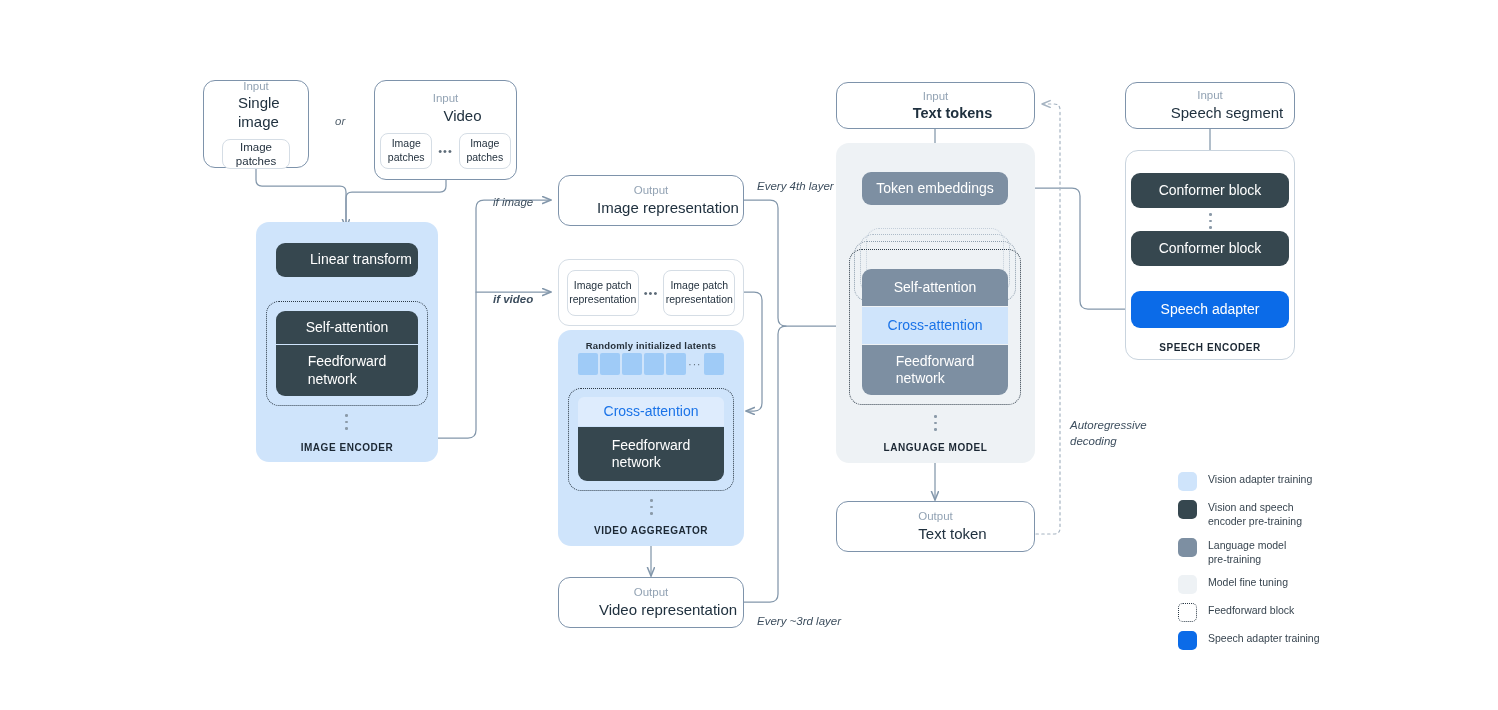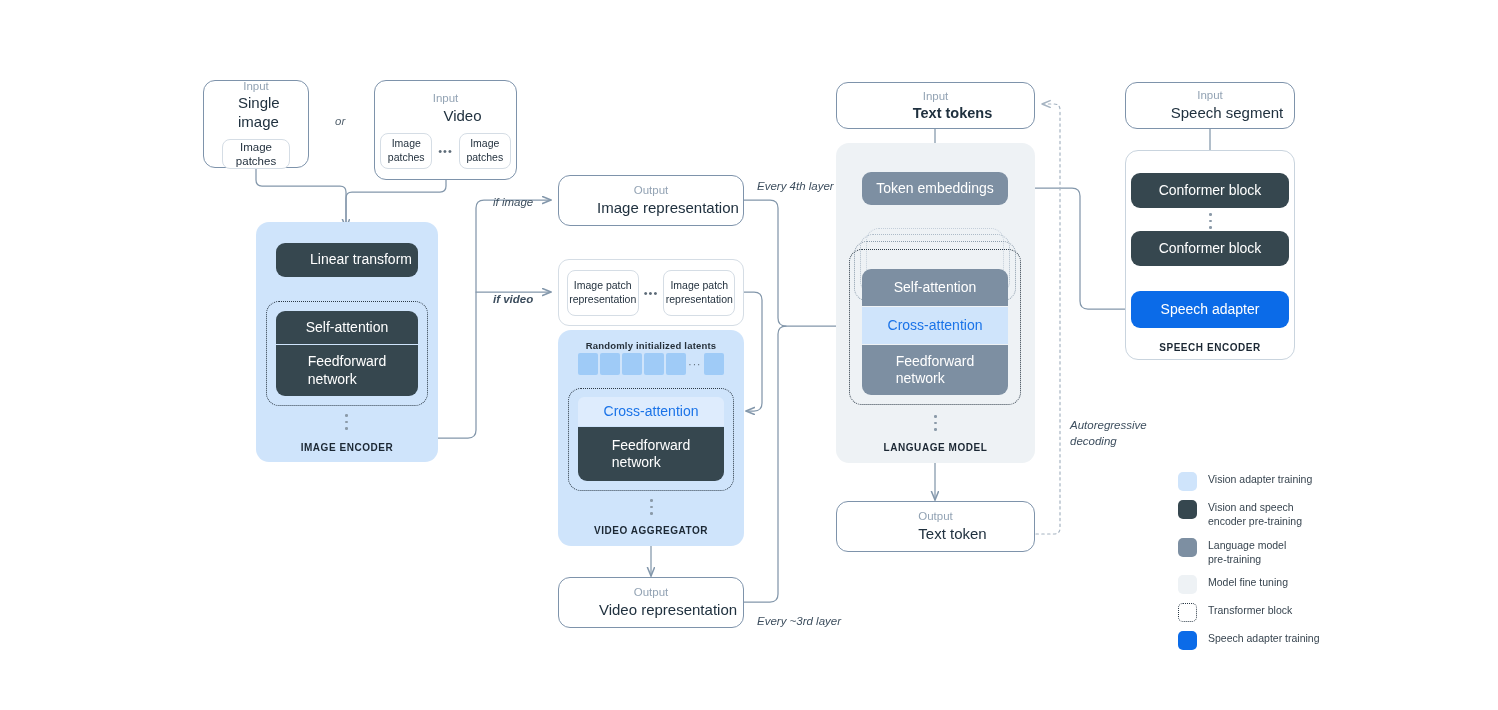--- a/index.html
+++ b/index.html
@@ -382,21 +382,21 @@
       <div class="lg-sw" style="background:#7d8fa2;"></div>
       <div class="lg-tx">Language model
 pre-training</div>
     </div>
     <div class="lg-row">
       <div class="lg-sw" style="background:#eef2f5;"></div>
       <div class="lg-tx">Model fine tuning</div>
     </div>
     <div class="lg-row">
       <div class="lg-sw dotted-sw"></div>
-      <div class="lg-tx">Transformer block</div>
+      <div class="lg-tx">Feedforward block</div>
     </div>
     <div class="lg-row">
       <div class="lg-sw" style="background:#0b6be8;"></div>
       <div class="lg-tx">Speech adapter training</div>
     </div>
   </div>
 
 </div>
 
 </body></html>

